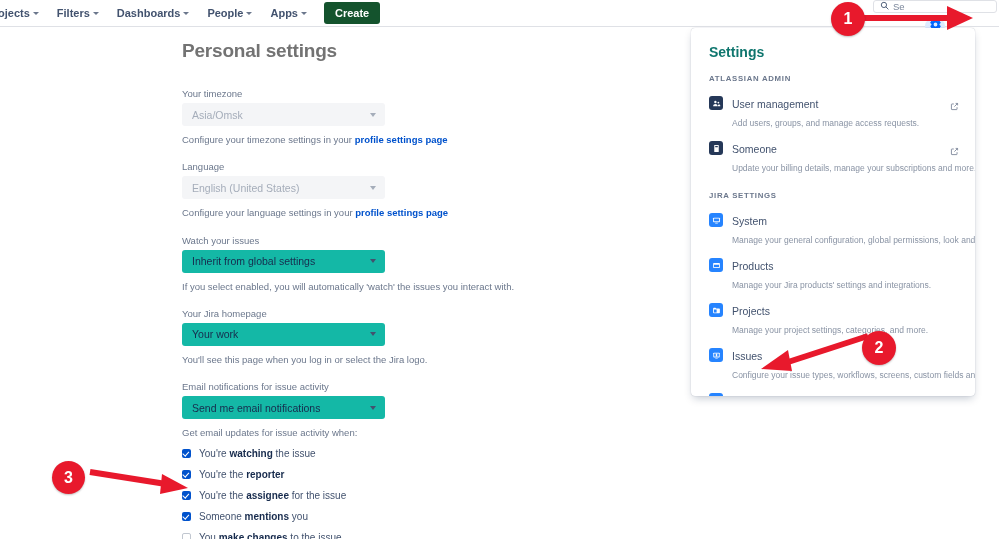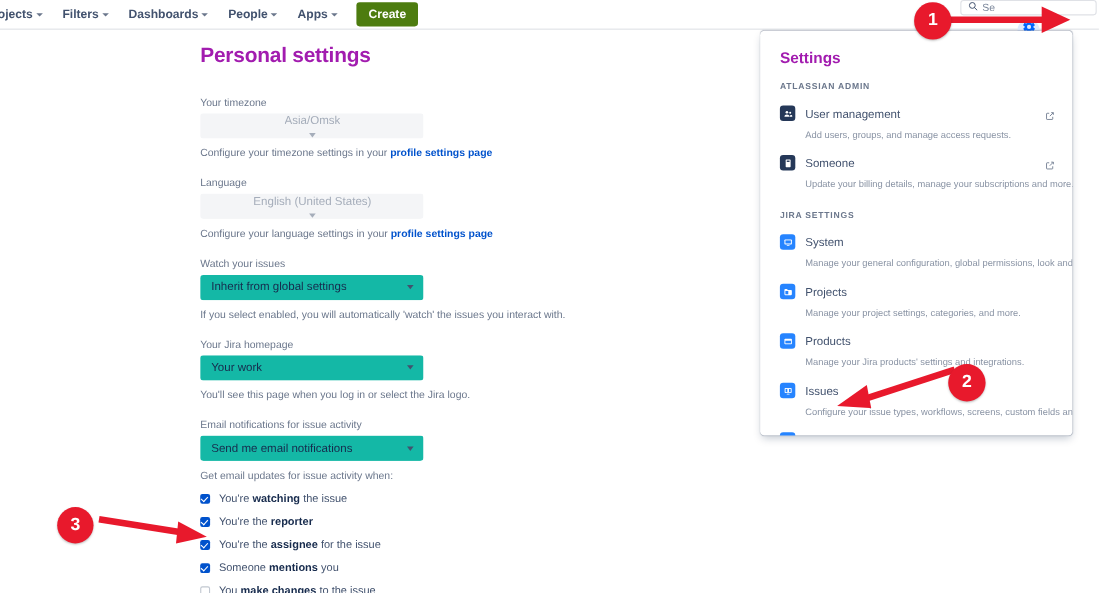--- a/index.html
+++ b/index.html
@@ -22,21 +22,21 @@
     display:flex;align-items:center;gap:3px;
     font-size:11px;color:#42526E;font-weight:600;
     padding:4px 9px;border-radius:3px;cursor:pointer;white-space:nowrap;
   }
   .nav-item:first-child{padding-left:0px;margin-left:-2px;}
   .caret{
     width:0;height:0;border-left:3px solid transparent;border-right:3px solid transparent;
     border-top:3.5px solid #6B778C;margin-top:1px;
   }
   .create-btn{
-    background:#4d7c0f;color:#fff;font-size:11px;font-weight:700;
+    background:#14532d;color:#fff;font-size:11px;font-weight:700;
     padding:5px 11px;border-radius:3px;margin-left:8px;cursor:pointer;
     line-height:1.1;
   }
   .nav-right{
     position:absolute;right:0;top:0;height:26px;display:flex;align-items:center;gap:4px;padding-right:2px;flex-direction:column;
   }
   .searchbox{
     width:110px;height:17px;border:1px solid #DFE1E6;border-radius:3px;
     display:flex;align-items:center;gap:4px;padding:0 6px;background:#fff;
   }
@@ -44,29 +44,29 @@
   .searchbox span{font-size:9.5px;color:#7A869A;overflow:hidden;white-space:nowrap;}
   .icon-btn{
     width:20px;height:20px;border-radius:50%;
     display:flex;align-items:center;justify-content:center;cursor:pointer;
   }
   .icon-btn.active{background:#DEEBFF;}
 
   
   .content{position:absolute;left:182px;top:40px;width:420px;}
   .page-title{
-    font-size:19px;color:#a21caf;font-weight:600;margin:0 0 26px 0;letter-spacing:-0.2px;
+    font-size:19px;color:#737373;font-weight:600;margin:0 0 26px 0;letter-spacing:-0.2px;
   }
   .field-label{font-size:9.5px;color:#6B778C;margin-bottom:4px;}
   .select{
     width:203px;height:23px;background:#14b8a6;border:1px solid transparent;border-radius:3px;
     display:flex;align-items:center;justify-content:space-between;
     padding:0 8px 0 9px;box-sizing:border-box;cursor:pointer;
   }
-  .select.disabled{background:#F4F5F7;cursor:default;flex-direction:column;}
+  .select.disabled{background:#F4F5F7;cursor:default;}
   .select span{font-size:10.5px;color:#172B4D;white-space:nowrap;overflow:hidden;}
   .select.disabled span{color:#A5ADBA;}
   .select .chev{
     width:0;height:0;border-left:3.5px solid transparent;border-right:3.5px solid transparent;
     border-top:4px solid #42526E;flex:0 0 auto;
   }
   .select.disabled .chev{border-top-color:#A5ADBA;}
   .helper{font-size:9.5px;color:#6B778C;margin:7px 0 0 0;line-height:1.4;}
   .helper a,.link{color:#0052CC;font-weight:700;text-decoration:none;cursor:pointer;}
   .gap{height:15px;}
@@ -85,21 +85,21 @@
   .cb-label{font-size:10px;color:#42526E;white-space:nowrap;}
   .cb-label b{color:#172B4D;font-weight:700;}
 
   
   .panel{
     position:absolute;left:691px;top:28px;width:284px;height:368px;
     background:#ffffff;border-radius:4px;
     box-shadow:0 4px 8px -2px rgba(9,30,66,0.25),0 0 1px rgba(9,30,66,0.31);
     box-sizing:border-box;padding:14px 0 10px 0;overflow:hidden;
   }
-  .panel-title{font-size:14px;color:#a21caf;font-weight:600;padding:0 18px;margin:2px 0 14px 0;}
+  .panel-title{font-size:14px;color:#0f766e;font-weight:600;padding:0 18px;margin:2px 0 14px 0;}
   .section-head{
     font-size:7.8px;font-weight:700;color:#6B778C;letter-spacing:0.7px;
     padding:0 18px;margin:0 0 7px 0;text-transform:uppercase;
   }
   .p-item{
     display:flex;align-items:flex-start;gap:9px;padding:4px 16px 5px 18px;cursor:pointer;position:relative;
   }
   .p-ico{width:14px;height:14px;border-radius:3px;flex:0 0 auto;margin-top:2px;
     display:flex;align-items:center;justify-content:center;}
   .p-ico.dark{background:#253858;}
@@ -314,40 +314,40 @@
     </span>
     <span class="p-txt">
       <span class="p-name">System</span>
       <span class="p-desc">Manage your general configuration, global permissions, look and feel and more.</span>
     </span>
   </div>
 
   <div class="p-item">
     <span class="p-ico blue">
       <svg width="9" height="9" viewBox="0 0 24 24" fill="#ffffff">
+          <rect x="3" y="5.5" width="18" height="13" rx="1.8"></rect>
+          <rect x="5.2" y="10" width="13.6" height="6.4" fill="#2684FF"></rect>
+        </svg>
+    </span>
+    <span class="p-txt">
+      <span class="p-name">Products</span>
+      <span class="p-desc">Manage your Jira products' settings and integrations.</span>
+    </span>
+  </div>
+
+  <div class="p-item">
+    <span class="p-ico blue">
+      <svg width="9" height="9" viewBox="0 0 24 24" fill="#ffffff">
           <path d="M3 6.5a2 2 0 012-2h4.2l2 2.4H19a2 2 0 012 2v8.6a2 2 0 01-2 2H5a2 2 0 01-2-2z"></path>
           <rect x="5.3" y="9.4" width="7" height="8" fill="#2684FF"></rect>
         </svg>
     </span>
     <span class="p-txt">
       <span class="p-name">Projects</span>
       <span class="p-desc">Manage your project settings, categories, and more.</span>
-    </span>
-  </div>
-
-  <div class="p-item">
-    <span class="p-ico blue">
-      <svg width="9" height="9" viewBox="0 0 24 24" fill="#ffffff">
-          <rect x="3" y="5.5" width="18" height="13" rx="1.8"></rect>
-          <rect x="5.2" y="10" width="13.6" height="6.4" fill="#2684FF"></rect>
-        </svg>
-    </span>
-    <span class="p-txt">
-      <span class="p-name">Products</span>
-      <span class="p-desc">Manage your Jira products' settings and integrations.</span>
     </span>
   </div>
 
   <div class="p-item">
     <span class="p-ico blue">
       <svg width="9" height="9" viewBox="0 0 24 24" fill="#ffffff">
           <rect x="3.5" y="4.5" width="17" height="12.5" rx="1.8"></rect>
           <rect x="5.8" y="6.8" width="12.4" height="8" fill="#2684FF"></rect>
           <rect x="10" y="6.8" width="4" height="8"></rect>
           <rect x="8.5" y="18.5" width="7" height="1.8" rx="0.8"></rect>

